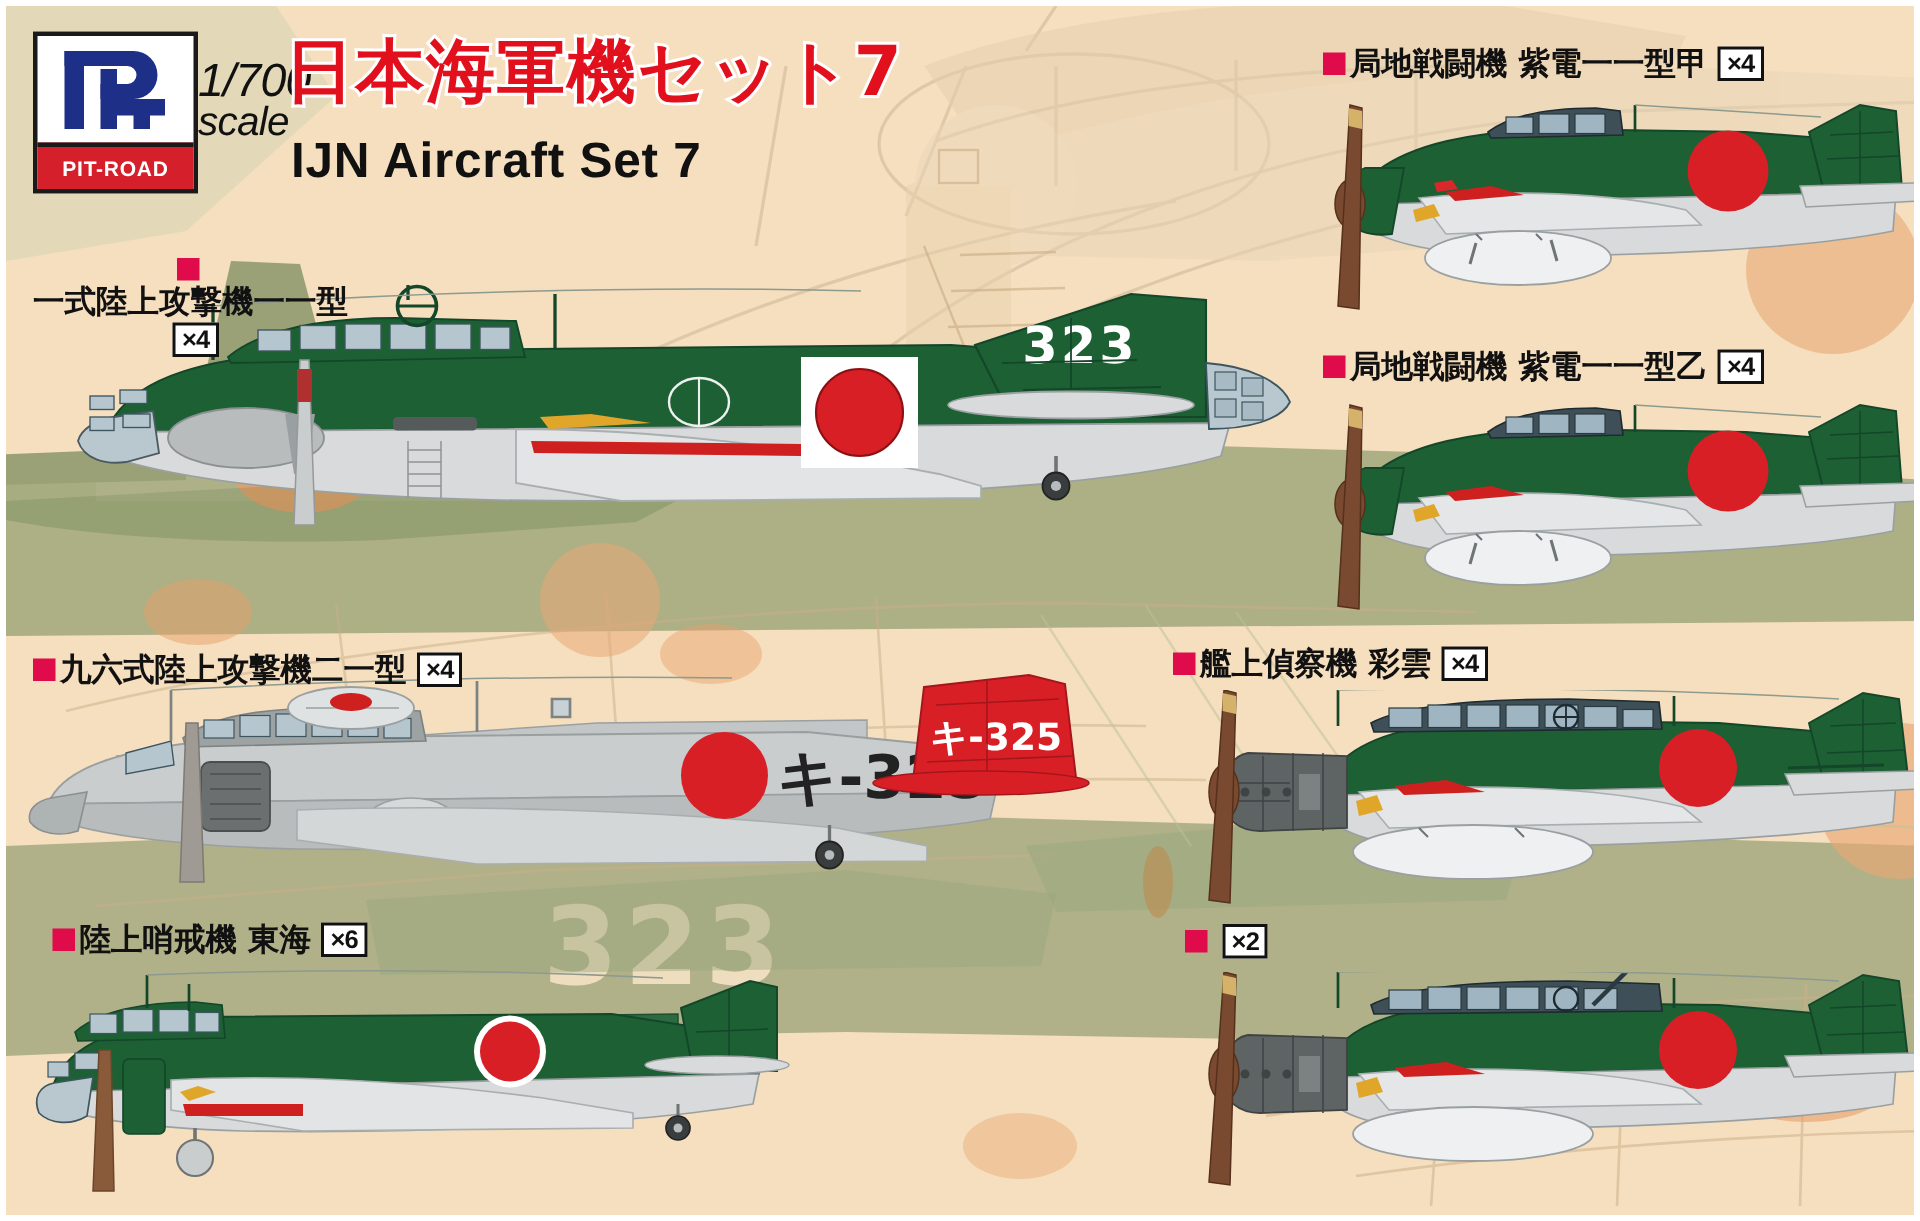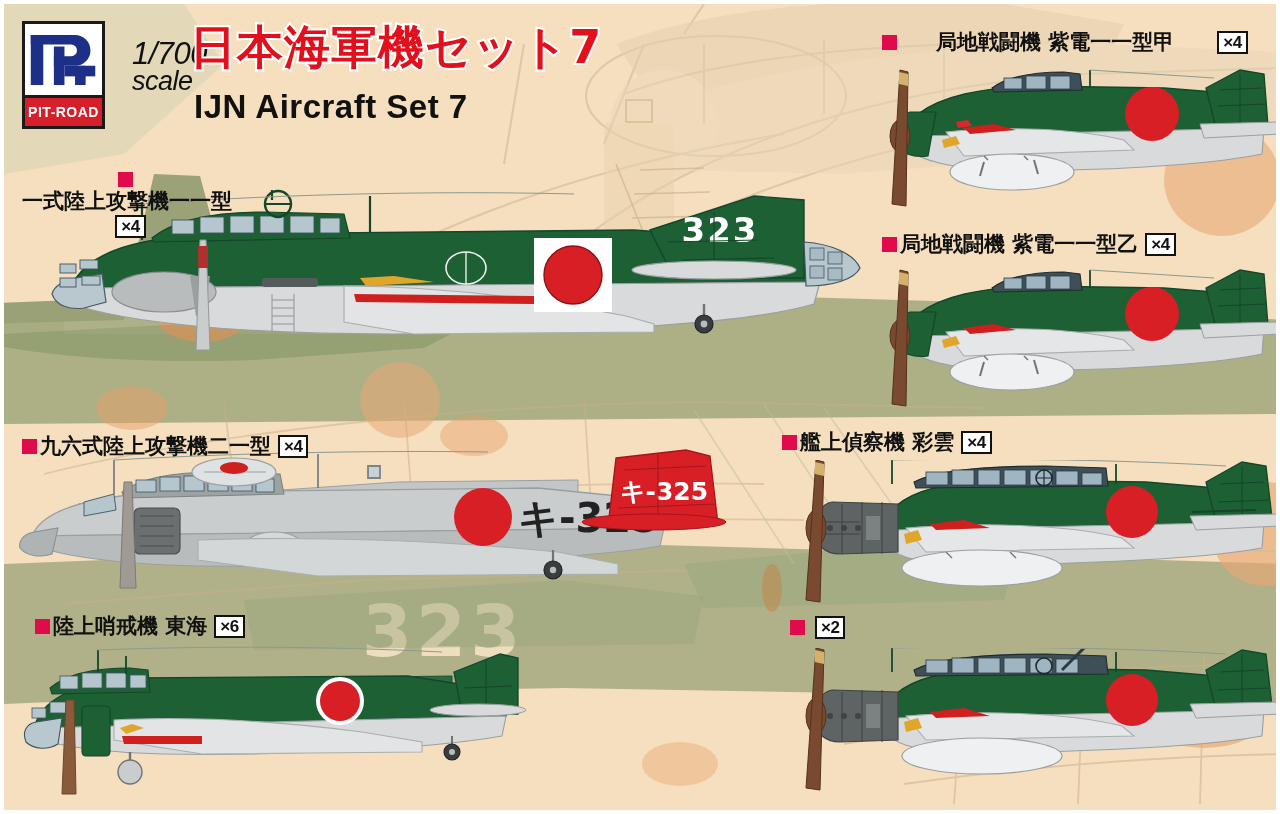--- a/index.html
+++ b/index.html
@@ -13,21 +13,21 @@
     border:4px solid #ffffff;
     box-sizing:border-box;
   }
 
   
   .bg{position:absolute;inset:0;overflow:hidden;}
   .bg svg{position:absolute;top:0;left:0;}
 
   
   #logo{
-    position:absolute;left:18px;top:17px;width:83px;height:108px;
+    position:absolute;left:18px;top:17px;width:110px;height:108px;
     background:#ffffff;border:3px solid #1a1a1a;box-sizing:border-box;
   }
   #logo .mark{
     position:relative;height:72px;width:100%;
     display:flex;align-items:center;justify-content:center;
   }
   #logo .banner{
     position:absolute;left:0;right:0;bottom:0;height:28px;background:#d5202b;
     border-top:3px solid #1a1a1a;
     color:#ffffff;font-weight:bold;font-size:14px;letter-spacing:.5px;
@@ -71,21 +71,21 @@
   .cap .tx{font-size:21px;font-family:"DejaVu Sans", sans-serif;letter-spacing:0px;}
   .cap .qty{
     margin-left:7px;border:2px solid #111;background:#fff;
     padding:0 4px;font-size:17px;line-height:19px;font-weight:bold;
     font-family:"Liberation Sans", sans-serif;letter-spacing:-.5px;
   }
 
   .cap-g4m{left:18px;top:168px;flex-direction:column;}
   .cap-g3m{left:18px;top:428px;}
   .cap-tokai{left:31px;top:608px;}
-  .cap-shiden-a{left:878px;top:24px;gap:36px;}
+  .cap-shiden-a{left:878px;top:24px;}
   .cap-shiden-b{left:878px;top:226px;}
   .cap-saiun{left:778px;top:424px;text-align:center;}
   .cap-saiun-nf{left:786px;top:612px;}
 
   .plane{position:absolute;}
 </style>
 </head>
 <body>
 
 <div id="box">

